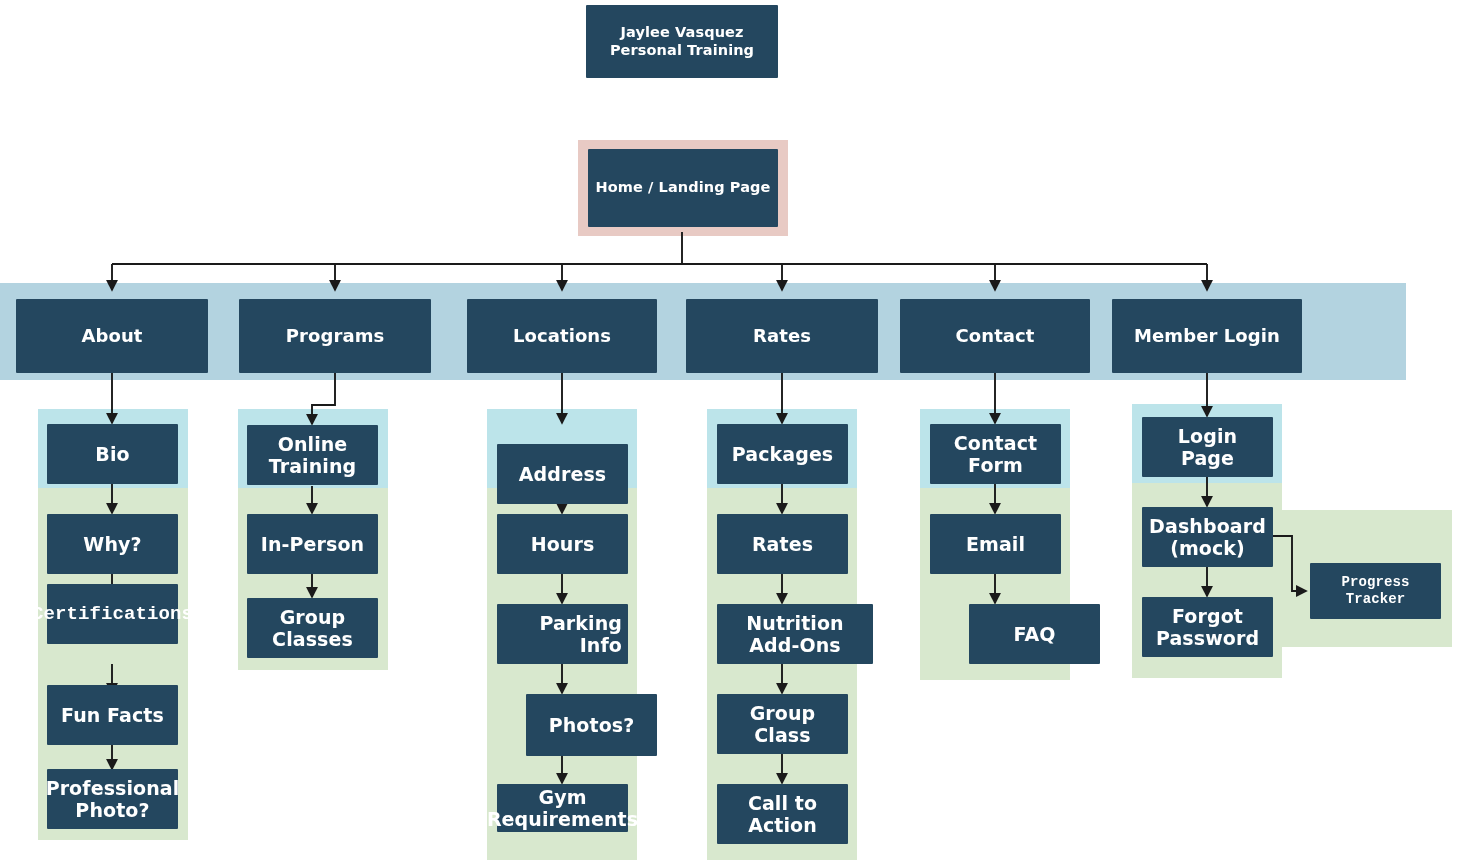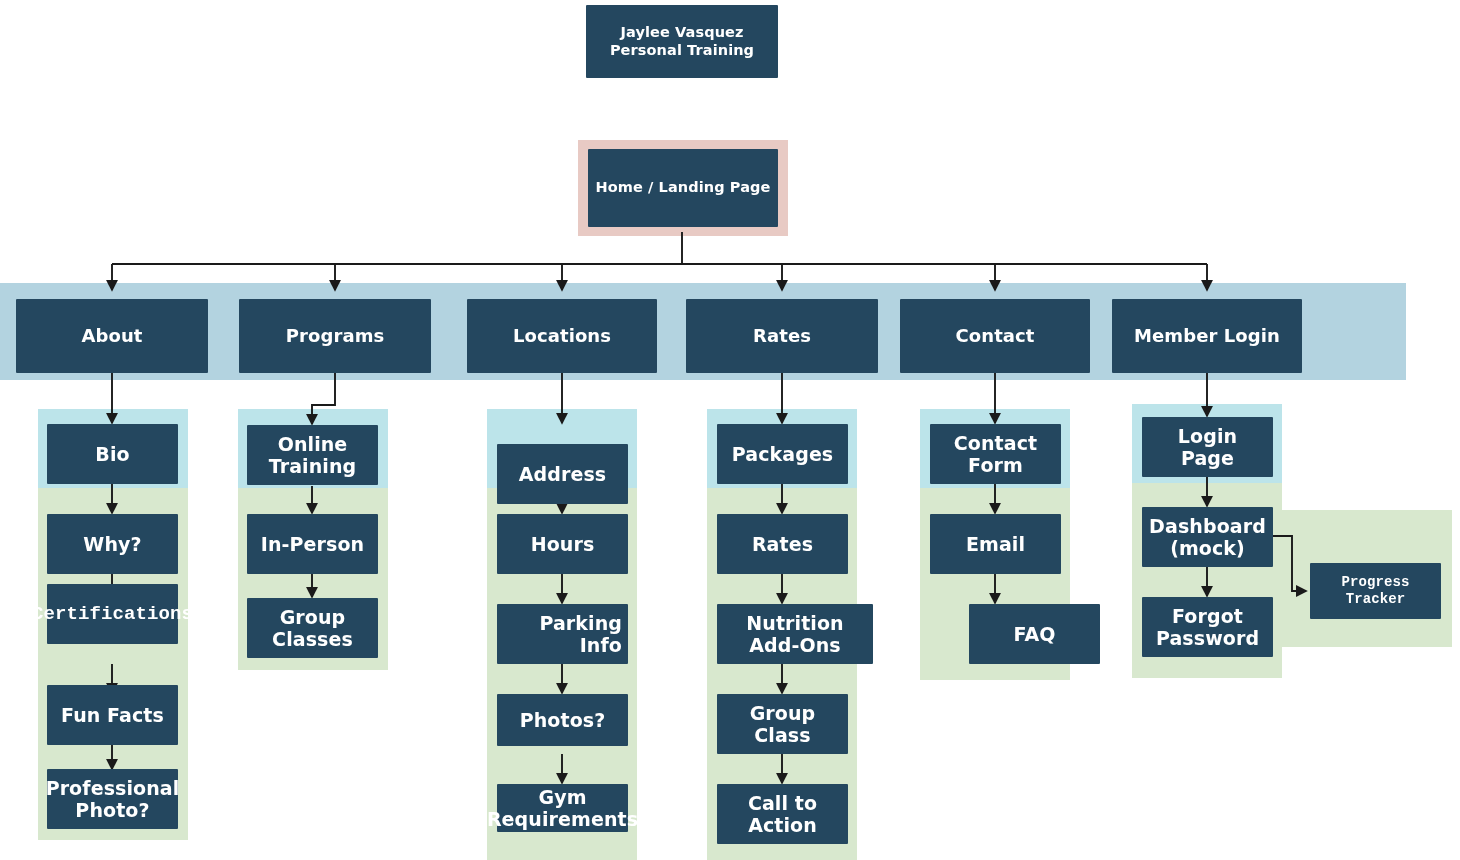--- a/index.html
+++ b/index.html
@@ -148,21 +148,21 @@
   <div class="node leaf" style="left:47px; top:685px; width:131px; height:60px;">Fun Facts</div>
   <div class="node leaf" style="left:47px; top:769px; width:131px; height:60px;">Professional Photo?</div>
 
   <div class="node leaf" style="left:247px; top:425px; width:131px; height:60px;">Online Training</div>
   <div class="node leaf" style="left:247px; top:514px; width:131px; height:60px;">In-Person</div>
   <div class="node leaf" style="left:247px; top:598px; width:131px; height:60px;">Group Classes</div>
 
   <div class="node leaf" style="left:497px; top:444px; width:131px; height:60px;">Address</div>
   <div class="node leaf" style="left:497px; top:514px; width:131px; height:60px;">Hours</div>
   <div class="node leaf" style="left:497px; top:604px; width:131px; height:60px;text-align:right;">Parking Info</div>
-  <div class="node leaf" style="left:497px; top:694px; width:131px; height:52px;">Photos?</div>
+  <div class="node leaf" style="left:526px; top:694px; width:131px; height:62px;">Photos?</div>
   <div class="node leaf" style="left:497px; top:784px; width:131px; height:48px;">Gym Requirements</div>
 
   <div class="node leaf" style="left:717px; top:424px; width:131px; height:60px;">Packages</div>
   <div class="node leaf" style="left:717px; top:514px; width:131px; height:60px;">Rates</div>
   <div class="node leaf" style="left:717px; top:604px; width:156px; height:60px;">Nutrition Add-Ons</div>
   <div class="node leaf" style="left:717px; top:694px; width:131px; height:60px;">Group Class</div>
   <div class="node leaf" style="left:717px; top:784px; width:131px; height:60px;">Call to Action</div>
 
   <div class="node leaf" style="left:930px; top:424px; width:131px; height:60px;">Contact Form</div>
   <div class="node leaf" style="left:930px; top:514px; width:131px; height:60px;">Email</div>

